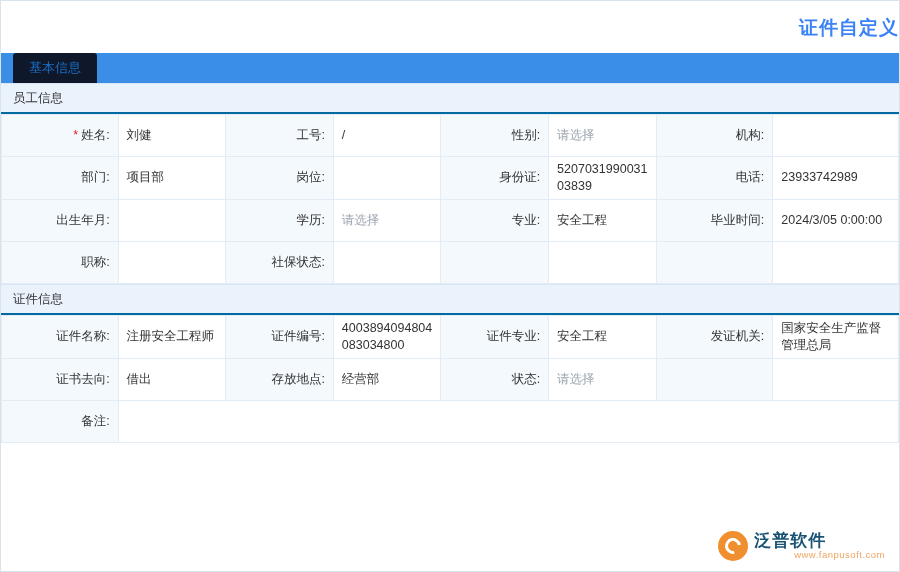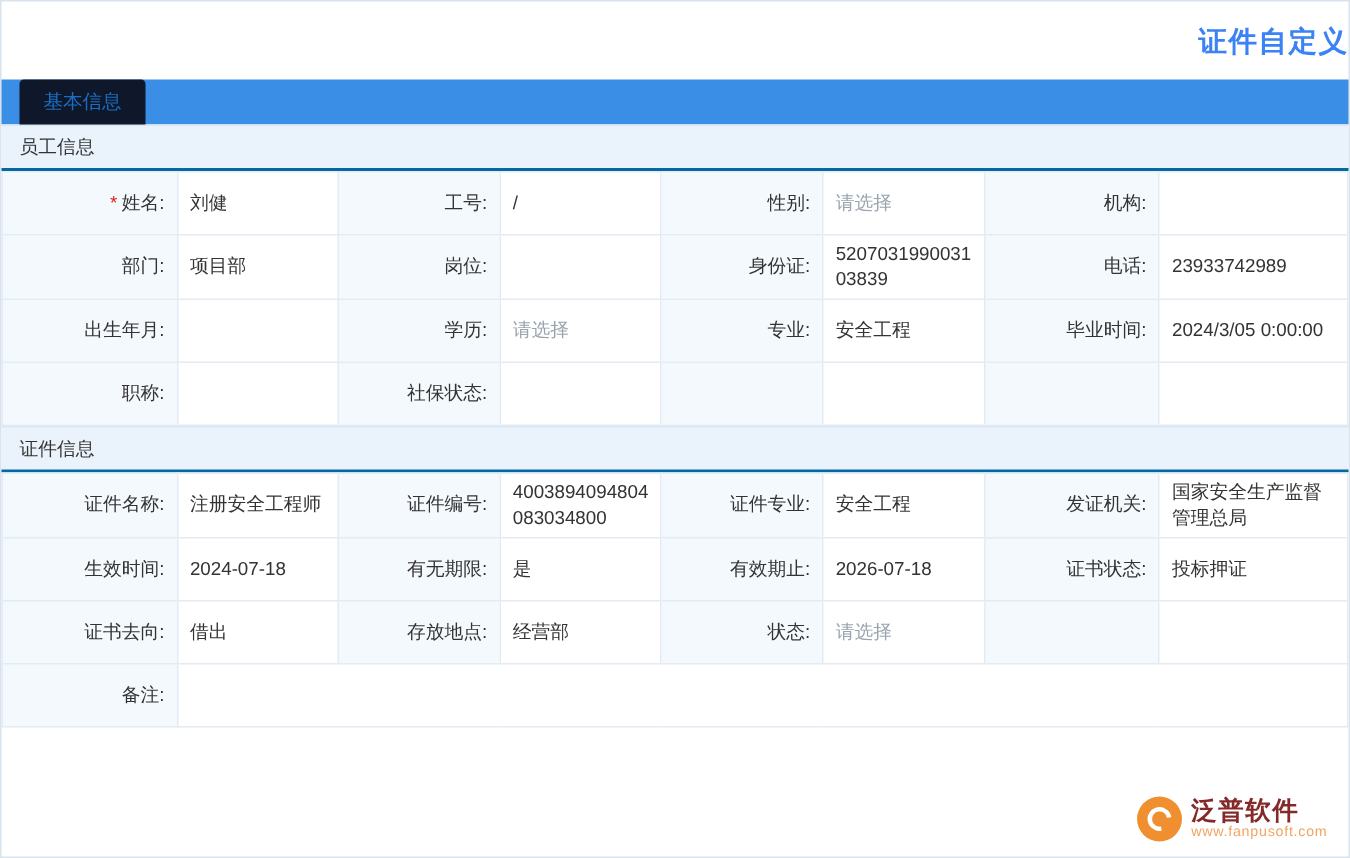--- a/index.html
+++ b/index.html
@@ -127,27 +127,28 @@
     border-right-color: transparent;
     transform: rotate(35deg);
     box-sizing: border-box;
   }
   .wm-text {
     line-height: 1.05;
   }
   .wm-cn {
     font-size: 17px;
     font-weight: bold;
-    color: #7f1d1d;
+    color: #0c4a6e;
     letter-spacing: 1px;
   }
   .wm-en {
     font-size: 9.5px;
     color: #f0a05a;
     letter-spacing: 0.5px;
+    margin-left: 40px;
   }
 </style>
 </head>
 <body>
 
 <div class="page">
 
   <div class="page-title">证件自定义</div>
 
   <div class="tabbar">
@@ -229,30 +230,20 @@
         <td class="lbl">证件名称:</td>
         <td class="val">注册安全工程师</td>
         <td class="lbl">证件编号:</td>
         <td class="val">4003894094804083034800</td>
         <td class="lbl">证件专业:</td>
         <td class="val">安全工程</td>
         <td class="lbl">发证机关:</td>
         <td class="val">国家安全生产监督管理总局</td>
       </tr>
       <tr>
-        <td class="lbl">生效时间:</td>
-        <td class="val">2024-07-18</td>
-        <td class="lbl">有无期限:</td>
-        <td class="val">是</td>
-        <td class="lbl">有效期止:</td>
-        <td class="val">2026-07-18</td>
-        <td class="lbl">证书状态:</td>
-        <td class="val">投标押证</td>
-      </tr>
-      <tr>
         <td class="lbl">证书去向:</td>
         <td class="val">借出</td>
         <td class="lbl">存放地点:</td>
         <td class="val">经营部</td>
         <td class="lbl">状态:</td>
         <td class="val placeholder">请选择</td>
         <td class="lbl"></td>
         <td class="val"></td>
       </tr>
       <tr class="remark-row">

